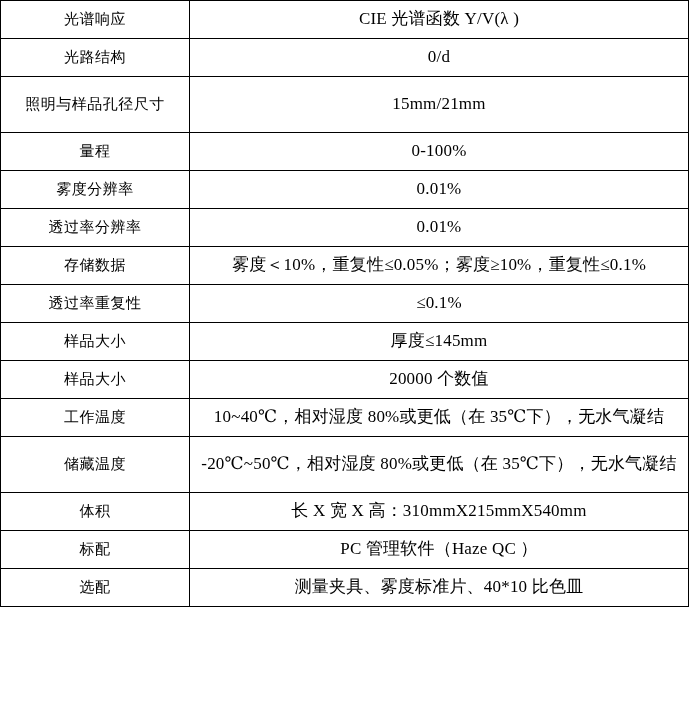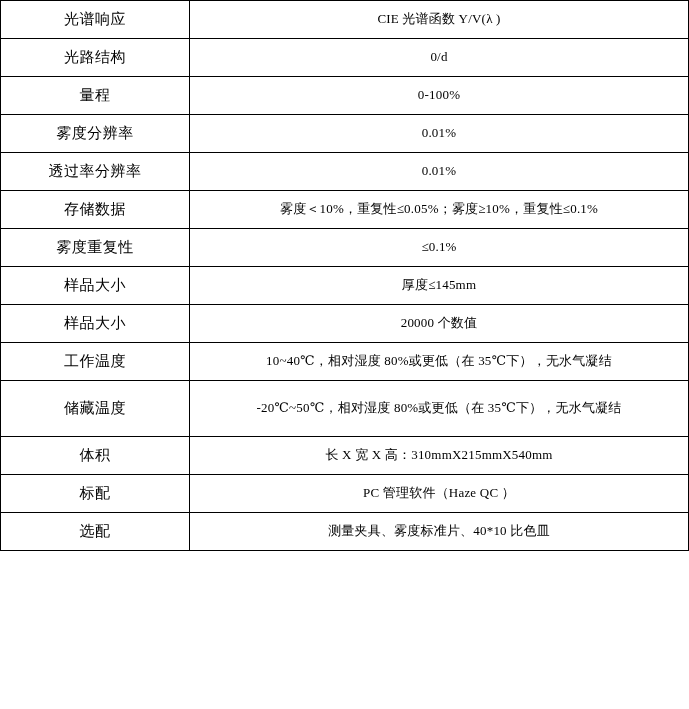--- a/index.html
+++ b/index.html
@@ -31,57 +31,61 @@
     line-height: 1.45;
     word-wrap: break-word;
     margin-top: 40px;
   }
   td.label-cell {
     width: 176px;
     font-size: 15px;
     letter-spacing: 0.5px;
   }
   td.value-cell {
-    font-size: 13px;
+    font-size: 17px;
     letter-spacing: 0.2px;
   }
   .sheet tr:first-child td { border-top: 1px solid #000000; }
 </style>
 </head>
 <body>
 
 <div class="sheet">
   <table class="spec-table">
     <tbody>
       <tr style="height:38px">
         <td class="label-cell">光谱响应</td>
         <td class="value-cell">CIE 光谱函数 Y/V(λ )</td>
       </tr>
       <tr style="height:38px">
         <td class="label-cell">光路结构</td>
         <td class="value-cell">0/d</td>
       </tr>
+      <tr style="height:56px">
+        <td class="label-cell">照明与样品孔径尺寸</td>
+        <td class="value-cell">15mm/21mm</td>
+      </tr>
       <tr style="height:38px">
         <td class="label-cell">量程</td>
         <td class="value-cell">0-100%</td>
       </tr>
       <tr style="height:38px">
         <td class="label-cell">雾度分辨率</td>
         <td class="value-cell">0.01%</td>
       </tr>
       <tr style="height:38px">
         <td class="label-cell">透过率分辨率</td>
         <td class="value-cell">0.01%</td>
       </tr>
       <tr style="height:38px">
         <td class="label-cell">存储数据</td>
         <td class="value-cell">雾度＜10%，重复性≤0.05%；雾度≥10%，重复性≤0.1%</td>
       </tr>
       <tr style="height:38px">
-        <td class="label-cell">雾度重复性</td>
+        <td class="label-cell">透过率重复性</td>
         <td class="value-cell">≤0.1%</td>
       </tr>
       <tr style="height:38px">
         <td class="label-cell">样品大小</td>
         <td class="value-cell">厚度≤145mm</td>
       </tr>
       <tr style="height:38px">
         <td class="label-cell">样品大小</td>
         <td class="value-cell">20000 个数值</td>
       </tr>

